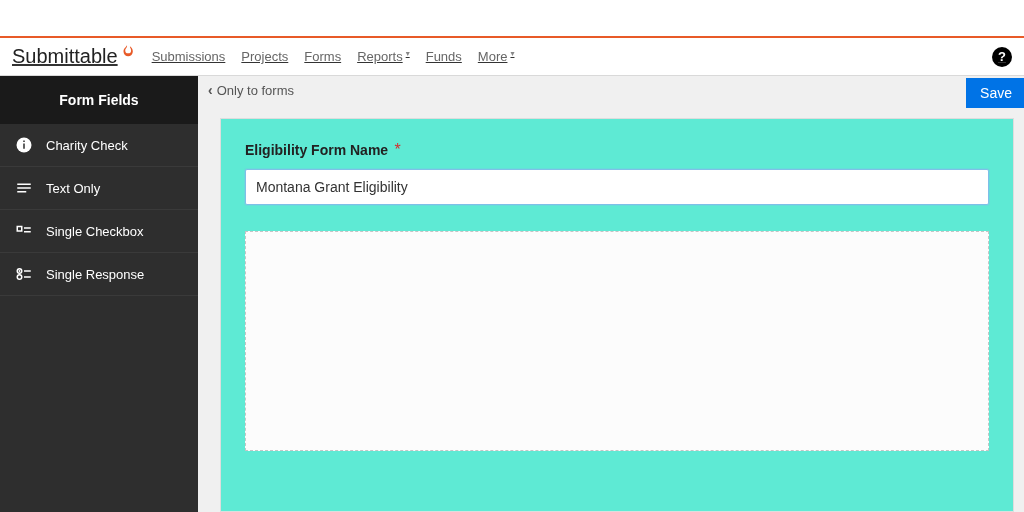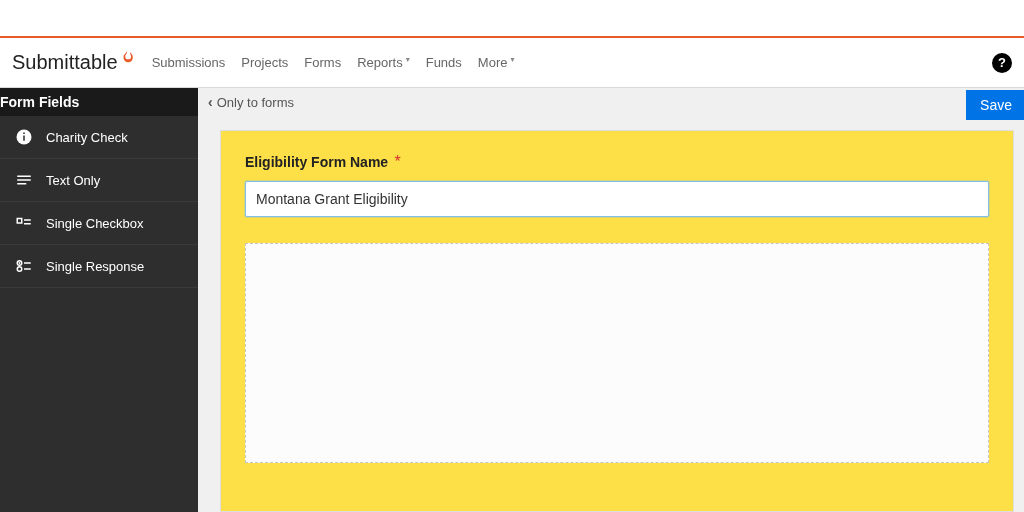--- a/index.html
+++ b/index.html
@@ -1,38 +1,38 @@
 <!DOCTYPE html>
 <html><head>
 <meta charset="utf-8">
 <style>
   * { box-sizing: border-box; margin: 0; padding: 0; }
   html, body { width: 1024px; height: 512px; font-family: -apple-system, BlinkMacSystemFont, "Segoe UI", Arial, sans-serif; background: #fff; color: #333; }
   .page { display: flex; flex-direction: column; height: 100%; }
   .orange-line { height: 2px; background: #e85a28; margin-top: 36px; }
-  .topnav { display: flex; align-items: center; height: 50px; padding: 0 12px; border-bottom: 1px solid #d9d9d9; background: #fff; }
+  .topnav { display: flex; align-items: center; height: 38px; padding: 0 12px; border-bottom: 1px solid #d9d9d9; background: #fff; text-decoration: underline; }
   .brand { display: flex; align-items: center; font-size: 20px; font-weight: 500; color: #222; margin-right: 18px; }
   .brand-icon { color: #e85a28; font-size: 16px; margin-left: 2px; margin-top: -8px; }
   .nav-items { display: flex; gap: 16px; }
   .nav-item { font-size: 13px; color: #666; cursor: pointer; display: flex; gap: 3px; }
   .nav-caret { font-size: 8px; color: #888; }
   .spacer { flex: 1; }
   .help-icon { width: 20px; height: 20px; border-radius: 50%; background: #000; color: #fff; display: flex; align-items: center; justify-content: center; font-size: 13px; font-weight: bold; cursor: pointer; }
   .body-row { display: flex; flex: 1; min-height: 0; background: #f0f0f0; }
   .sidebar { width: 198px; background: #2e2e2e; color: #fff; display: flex; flex-direction: column; }
-  .sidebar-header { background: #1a1a1a; text-align: left; font-size: 14px; font-weight: 600; padding: 6px 0; }
+  .sidebar-header { background: #1a1a1a; text-align: center; font-size: 14px; font-weight: 600; padding: 16px 0; }
   .sidebar-item { display: flex; align-items: center; gap: 12px; padding: 12px 14px; font-size: 13px; cursor: pointer; border-bottom: 1px solid #3a3a3a; }
   .s-icon { width: 20px; display: flex; justify-content: center; align-items: center; }
   .s-icon svg { width: 18px; height: 18px; fill: #fff; }
   .main { flex: 1; display: flex; flex-direction: column; position: relative; }
   .toolbar { display: flex; align-items: center; padding: 6px 10px; background: #f0f0f0; }
   .back-link { display: flex; align-items: center; gap: 4px; font-size: 13px; color: #555; cursor: pointer; }
   .back-caret { font-size: 14px; font-weight: bold; }
   .save-btn { background: #0073e6; color: #fff; border: none; font-size: 14px; padding: 7px 14px; cursor: pointer; position: absolute; right: -2px; top: 2px; }
-  .content-card { background: #fde047; margin: 14px 10px 0 22px; border: 1px solid #ddd; padding: 22px 24px 24px 24px; flex: 1; overflow: hidden; }
+  .content-card { background: #5eead4; margin: 14px 10px 0 22px; border: 1px solid #ddd; padding: 22px 24px 24px 24px; flex: 1; overflow: hidden; }
   .field-label { font-size: 14px; font-weight: 600; color: #222; }
   .req { color: #d32f2f; margin-left: 2px; }
   .text-input { width: 100%; padding: 9px 10px; margin-top: 10px; border: 1px solid #7fbfe8; border-radius: 2px; font-size: 14px; color: #333; outline: none; box-shadow: 0 0 0 1px rgba(127,191,232,.3); }
   .dropzone { margin-top: 26px; border: 1px dashed #c5c5c5; height: 220px; background: #fcfcfc; }
 </style>
 </head>
 <body>
 
 <div class="page">
   <div class="orange-line"></div>

